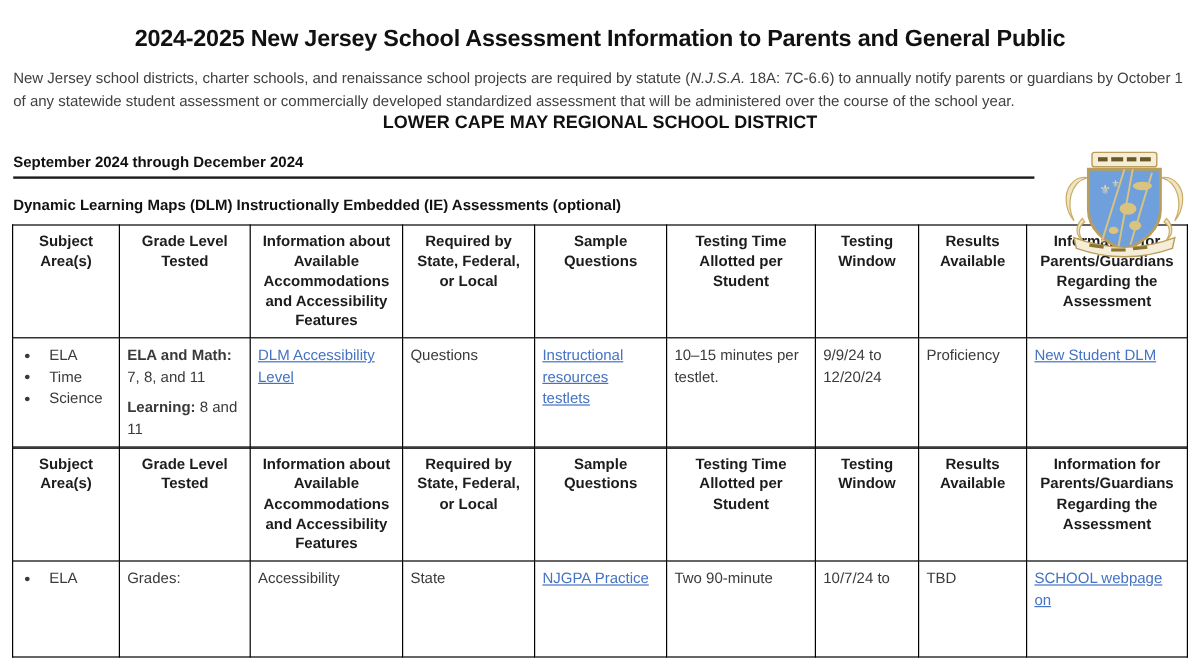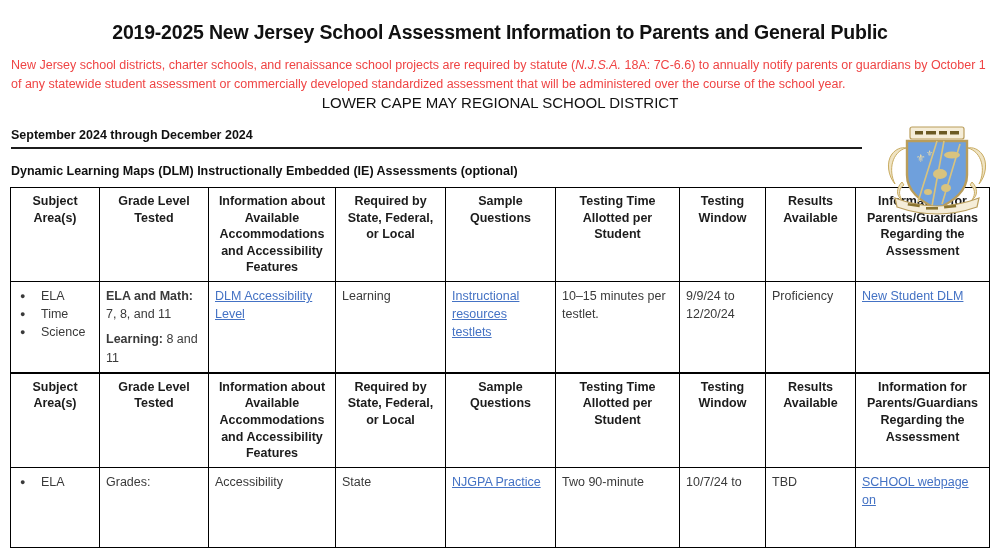--- a/index.html
+++ b/index.html
@@ -6,24 +6,24 @@
   body {
     width:1000px; height:550px; overflow:hidden; background:#ffffff;
     font-family:"Liberation Sans", sans-serif; color:#3a3a3a;
   }
   .page { position:relative; width:978px; padding:0 11px; }
 
   .doc-title {
     margin:21px 0 0 0; text-align:center; font-size:19.5px; font-weight:bold;
     color:#111111; letter-spacing:-0.2px;
   }
-  .intro { margin:12px 0 0 0; font-size:12.5px; line-height:18.5px; color:#ef4444; }
+  .intro { margin:12px 0 0 0; font-size:12.5px; line-height:18.5px; color:#404040; }
   .intro .statute { font-style:italic; }
   .district-name {
-    margin:1px 0 0 0; text-align:center; font-size:15px; font-weight:normal; color:#111111;
+    margin:1px 0 0 0; text-align:center; font-size:15px; font-weight:bold; color:#111111;
   }
   .crest-wrap { position:absolute; top:101px; right:8px; width:110px; height:99px; }
 
   .period-heading {
     margin:17px 0 0 0; width:851px; font-size:12.5px; font-weight:bold; color:#111111;
     border-bottom:2px solid #1c1c1c; padding-bottom:5px;
   }
   .section-heading {
     margin:15px 0 9px 0; font-size:12.5px; font-weight:bold; color:#111111;
   }
@@ -53,21 +53,21 @@
   .grade-p + .grade-p { margin-top:7px; }
   .bold-label { font-weight:bold; }
 
   a.doclink { color:#4472C4; text-decoration:underline; cursor:pointer; }
 </style>
 </head>
 <body>
 
 <div class="page">
 
-  <h1 class="doc-title">2019-2025 New Jersey School Assessment Information to Parents and General Public</h1>
+  <h1 class="doc-title">2024-2025 New Jersey School Assessment Information to Parents and General Public</h1>
 
   <p class="intro"><span>New Jersey school districts, charter schools, and renaissance school projects are required by statute (</span><span class="statute">N.J.S.A.</span><span> 18A: 7C-6.6) to annually notify parents or guardians by October 1 of any statewide student assessment or commercially developed standardized assessment that will be administered over the course of the school year.</span></p>
 
   <div class="district-name">LOWER CAPE MAY REGIONAL SCHOOL DISTRICT</div>
 
   <div class="crest-wrap">
     <svg width="110" height="99" viewBox="0 0 110 99">
 
       <path d="M24,26 C10,30 6,48 13,62 C6,54 4,40 10,32 C14,27 19,25 24,26 Z" fill="#EFE3C2" stroke="#C9AC62" stroke-width="1"></path>
       <path d="M86,26 C100,30 104,48 97,62 C104,54 106,40 100,32 C96,27 91,25 86,26 Z" fill="#EFE3C2" stroke="#C9AC62" stroke-width="1"></path>
@@ -143,21 +143,21 @@
               <span>Science</span>
             </div>
       </td>
       <td>
         <p class="grade-p"><span class="bold-label">ELA and Math:</span><span> 7, 8, and 11</span></p>
         <p class="grade-p"><span class="bold-label">Learning:</span><span> 8 and 11</span></p>
       </td>
       <td>
         <a class="doclink">DLM Accessibility Level</a>
       </td>
-      <td>Learning</td>
+      <td>Questions</td>
       <td>
         <a class="doclink">Instructional resources testlets</a>
       </td>
       <td>10–15 minutes per testlet.</td>
       <td>9/9/24 to 12/20/24</td>
       <td>Proficiency</td>
       <td>
         <a class="doclink">New Student DLM</a>
       </td>
     </tr>

